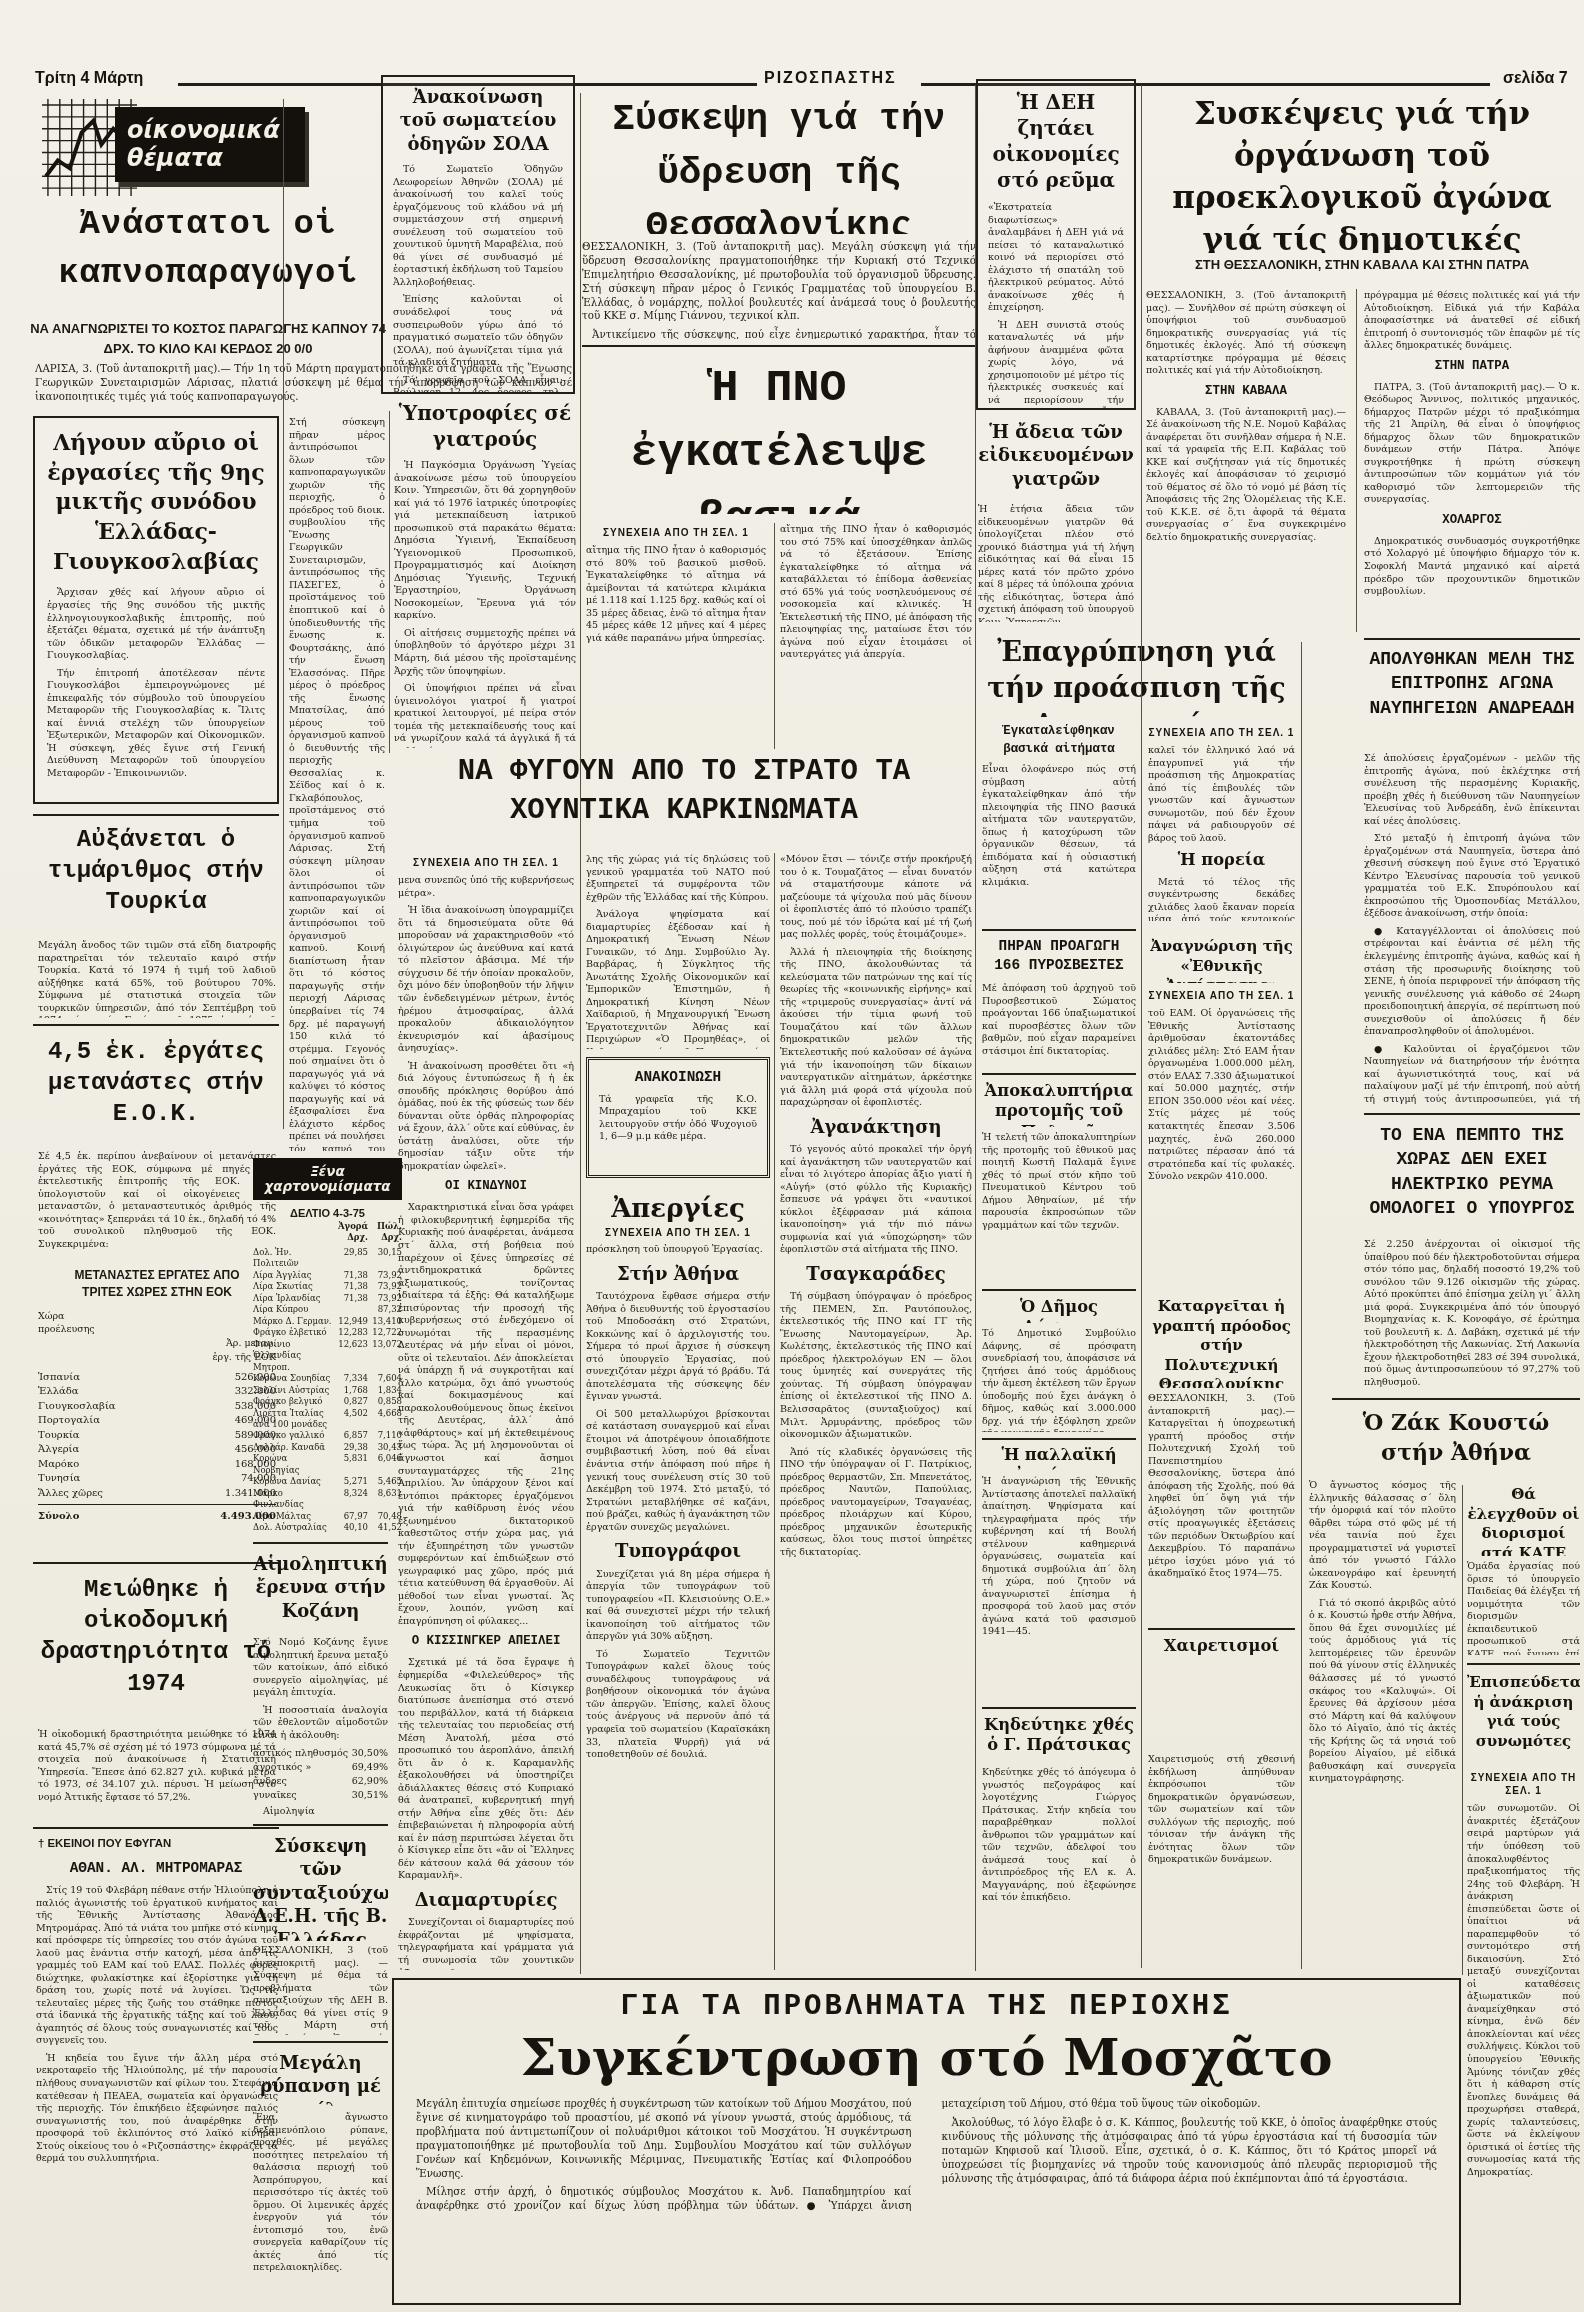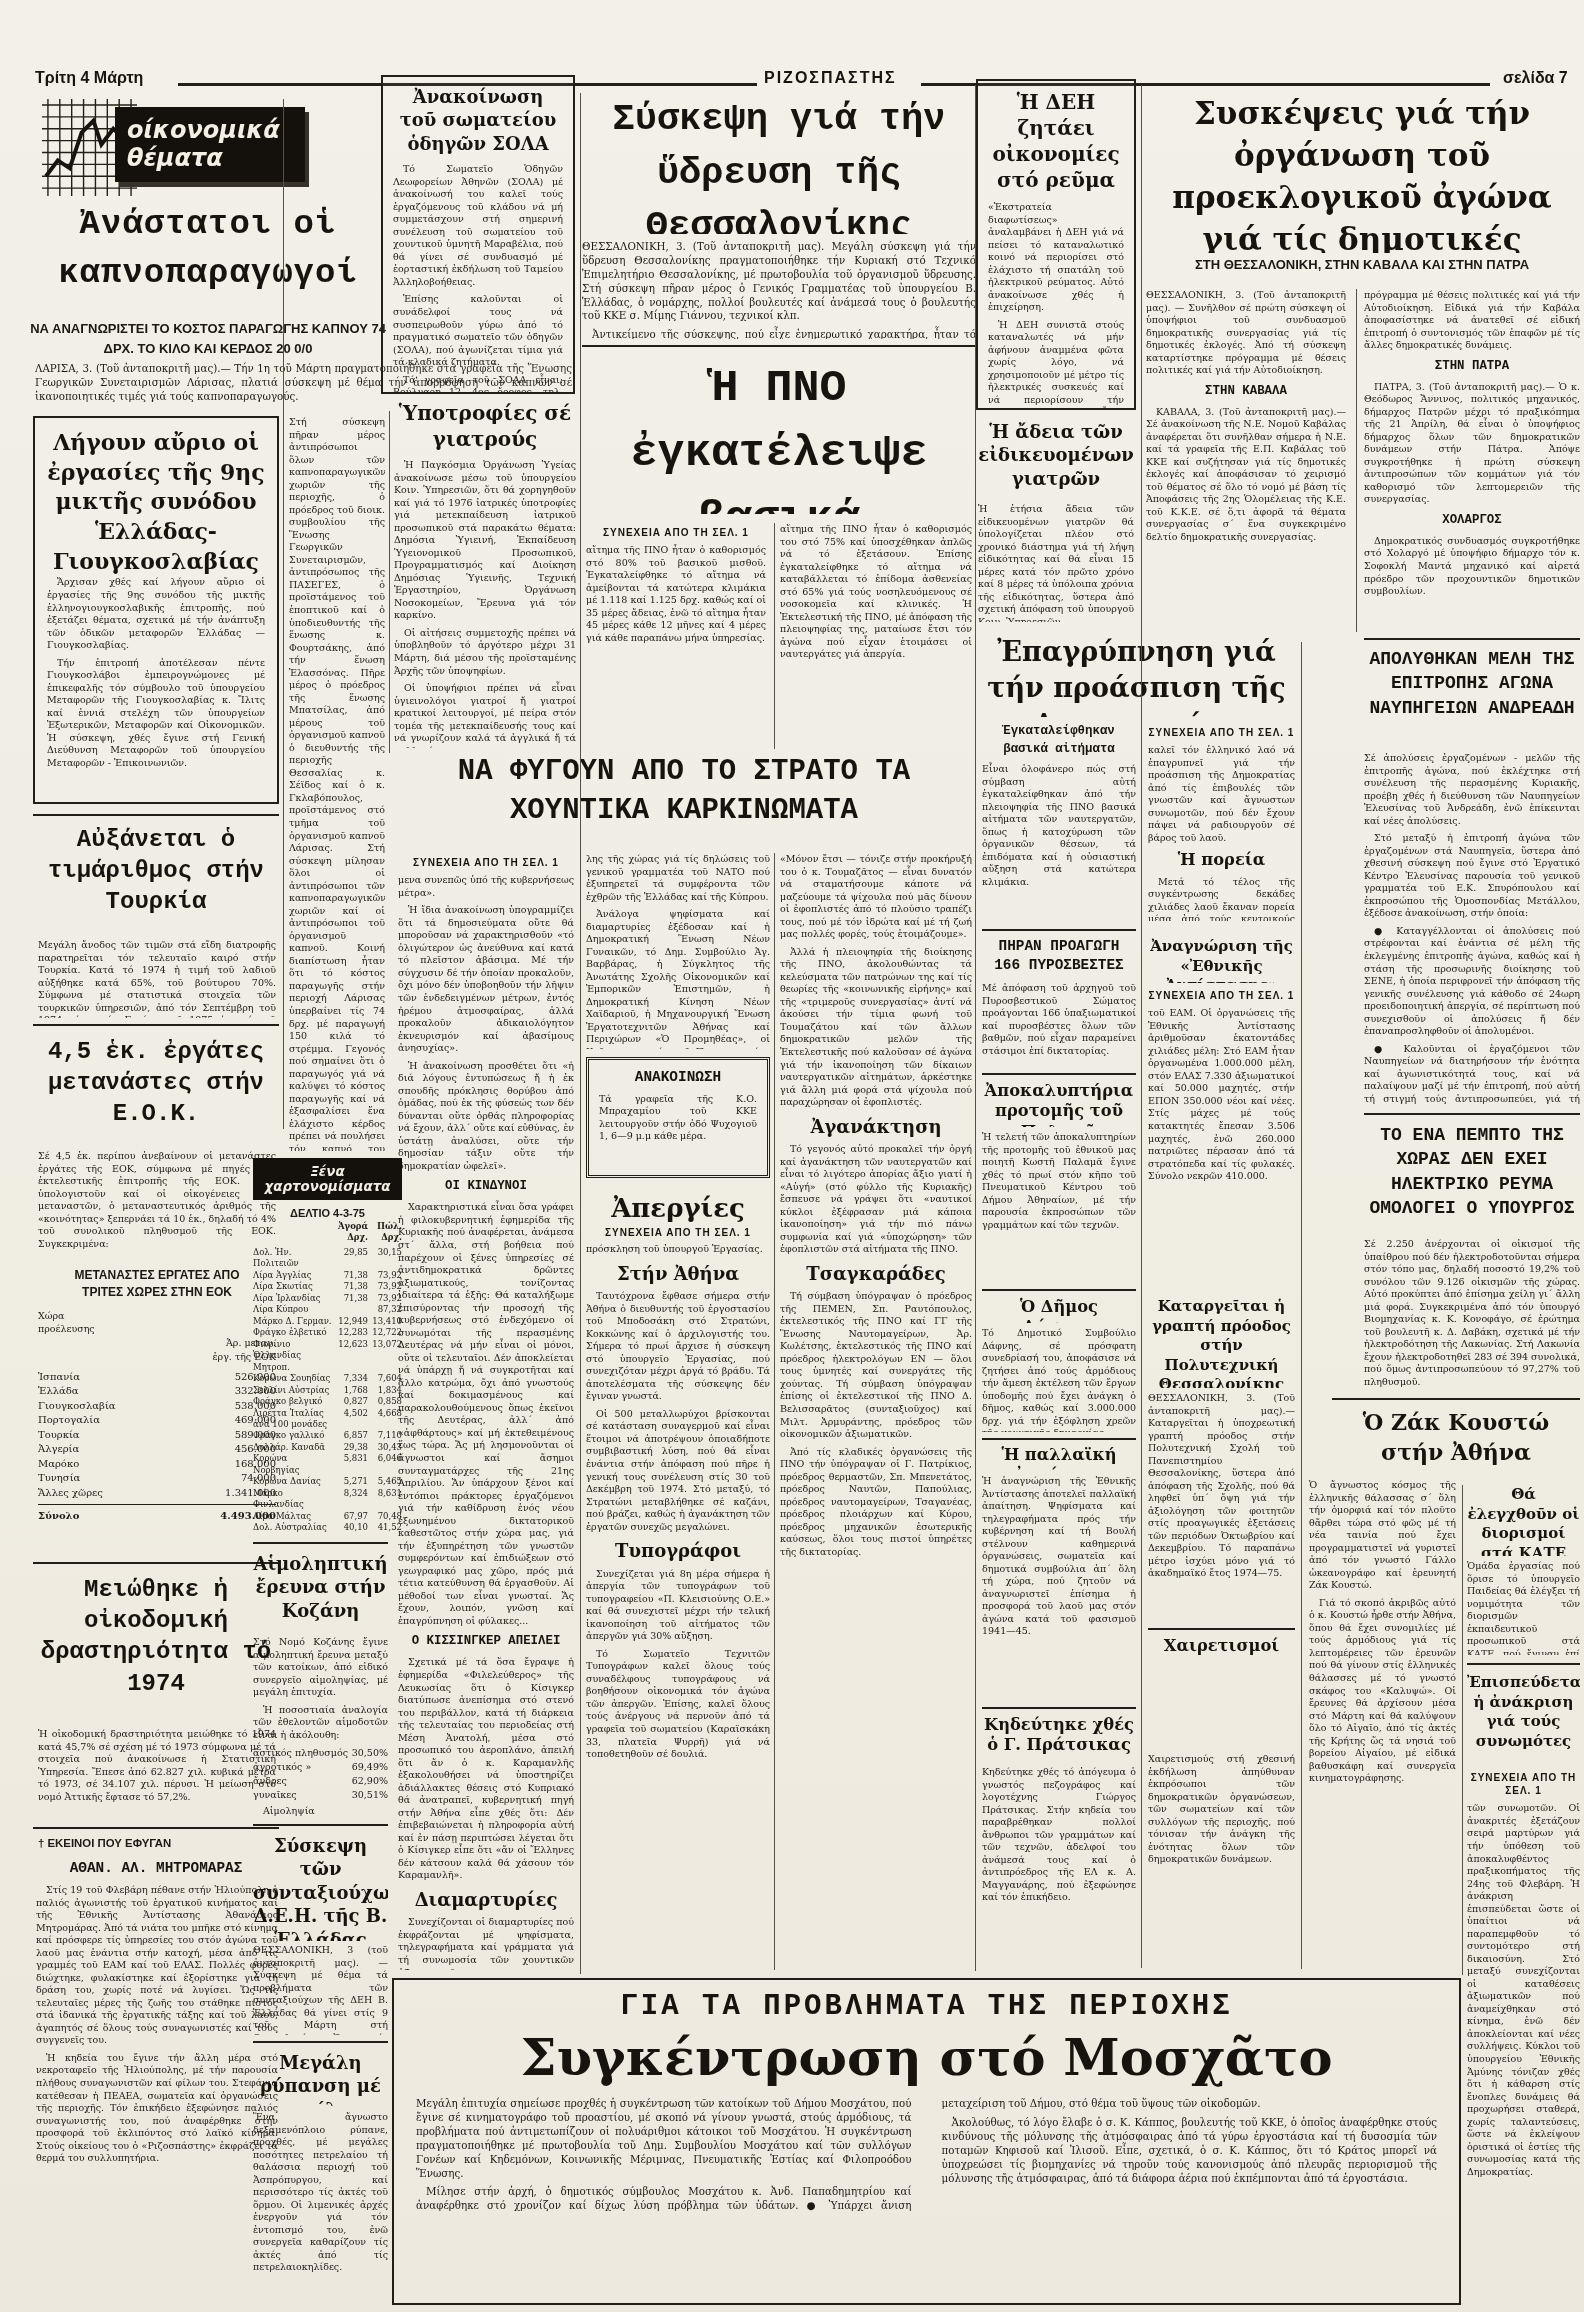--- a/index.html
+++ b/index.html
@@ -90,21 +90,21 @@
   <div class="cb hs s36" style="left:30px;top:200px;width:356px;height:117px;">Ἀνάστατοι οἱ καπνοπαραγωγοί</div>
   <div class="cb" style="left:30px;top:319px;width:356px;height:42px;font-family:'Liberation Sans',sans-serif;font-weight:700;font-size:13px;line-height:1.5;text-align:center;">ΝΑ ΑΝΑΓΝΩΡΙΣΤΕΙ ΤΟ ΚΟΣΤΟΣ ΠΑΡΑΓΩΓΗΣ ΚΑΠΝΟΥ 74 ΔΡΧ. ΤΟ ΚΙΛΟ ΚΑΙ ΚΕΡΔΟΣ 20 0/0</div>
   <div class="cb bt b10" style="left:35px;top:362px;width:537px;height:51px;">
       <p class="ni">ΛΑΡΙΣΑ, 3. (Τοῦ ἀνταποκριτῆ μας).— Τήν 1η τοῦ Μάρτη πραγματοποιήθηκε στά γραφεῖα τῆς Ἕνωσης Γεωργικῶν Συνεταιρισμῶν Λάρισας, πλατιά σύσκεψη μέ θέμα τήν ἀπορρόφηση τῶν καπνῶν σέ ἱκανοποιητικές τιμές γιά τούς καπνοπαραγωγούς.</p>
     </div>
   <div class="cb bt" style="left:289px;top:416px;width:96px;height:735px;">
       <p class="ni">Στή σύσκεψη πῆραν μέρος ἀντιπρόσωποι ὅλων τῶν καπνοπαραγωγικῶν χωριῶν τῆς περιοχῆς, ὁ πρόεδρος τοῦ διοικ. συμβουλίου τῆς Ἕνωσης Γεωργικῶν Συνεταιρισμῶν, ἀντιπρόσωπος τῆς ΠΑΣΕΓΕΣ, ὁ προϊστάμενος τοῦ ἐποπτικοῦ καί ὁ ὑποδιευθυντής τῆς ἕνωσης κ. Φουρτσάκης, ἀπό τήν ἕνωση Ἐλασσόνας. Πῆρε μέρος ὁ πρόεδρος τῆς ἕνωσης Μπατσίλας, ἀπό μέρους τοῦ ὀργανισμοῦ καπνοῦ ὁ διευθυντής τῆς περιοχῆς Θεσσαλίας κ. Σέϊδος καί ὁ κ. Γκλαβόπουλος, προϊστάμενος στό τμῆμα τοῦ ὀργανισμοῦ καπνοῦ Λάρισας. Στή σύσκεψη μίλησαν ὅλοι οἱ ἀντιπρόσωποι τῶν καπνοπαραγωγικῶν χωριῶν καί οἱ ἀντιπρόσωποι τοῦ ὀργανισμοῦ καπνοῦ. Κοινή διαπίστωση ἦταν ὅτι τό κόστος παραγωγῆς στήν περιοχή Λάρισας ὑπερβαίνει τίς 74 δρχ. μέ παραγωγή 150 κιλά τό στρέμμα. Γεγονός πού σημαίνει ὅτι ὁ παραγωγός γιά νά καλύψει τό κόστος παραγωγῆς καί νά ἐξασφαλίσει ἕνα ἐλάχιστο κέρδος πρέπει νά πουλήσει τόν καπνό του τουλάχιστον 90 δρχ. τό κιλό. Σέ συνέχεια ἐγκρίθηκε ψήφισμα στό ὁποῖο ἀναφέρονται τά αἰτήματα τῶν καπνοπαραγωγῶν.</p>
     </div>
 
   <div class="cb box" style="left:33px;top:416px;width:246px;height:388px;padding:10px 12px;box-sizing:border-box;">
-    <div class="hf f23" style="">Λήγουν αὔριο οἱ ἐργασίες τῆς 9ης μικτῆς συνόδου Ἑλλάδας-Γιουγκοσλαβίας</div>
+    <div class="hf f23" style="margin-bottom:10px;">Λήγουν αὔριο οἱ ἐργασίες τῆς 9ης μικτῆς συνόδου Ἑλλάδας-Γιουγκοσλαβίας</div>
     <div class="bt">
       <p>Ἄρχισαν χθές καί λήγουν αὔριο οἱ ἐργασίες τῆς 9ης συνόδου τῆς μικτῆς ἑλληνογιουγκοσλαβικῆς ἐπιτροπῆς, πού ἐξετάζει θέματα, σχετικά μέ τήν ἀνάπτυξη τῶν ὁδικῶν μεταφορῶν Ἑλλάδας — Γιουγκοσλαβίας.</p>
       <p>Τήν ἐπιτροπή ἀποτέλεσαν πέντε Γιουγκοσλάβοι ἐμπειρογνώμονες μέ ἐπικεφαλῆς τόν σύμβουλο τοῦ ὑπουργείου Μεταφορῶν τῆς Γιουγκοσλαβίας κ. Ἴλιτς καί ἐννιά στελέχη τῶν ὑπουργείων Ἐξωτερικῶν, Μεταφορῶν καί Οἰκονομικῶν. Ἡ σύσκεψη, χθές ἔγινε στή Γενική Διεύθυνση Μεταφορῶν τοῦ ὑπουργείου Μεταφορῶν - Ἐπικοινωνιῶν.</p>
     </div>
   </div>
 
   <div class="hrl" style="left:33px;top:814px;width:246px;height:2px;"></div>
   <div class="cb hs s25" style="left:33px;top:824px;width:246px;height:109px;">Αὐξάνεται ὁ τιμάριθμος στήν Τουρκία</div>
   <div class="cb bt" style="left:38px;top:939px;width:238px;height:79px;">
       <p class="ni">Μεγάλη ἄνοδος τῶν τιμῶν στά εἴδη διατροφῆς παρατηρεῖται τόν τελευταῖο καιρό στήν Τουρκία. Κατά τό 1974 ἡ τιμή τοῦ λαδιοῦ αὐξήθηκε κατά 65%, τοῦ βούτυρου 70%. Σύμφωνα μέ στατιστικά στοιχεῖα τῶν τουρκικῶν ὑπηρεσιῶν, ἀπό τόν Σεπτέμβρη τοῦ 1974 μέχρι τόν Γενάρη τοῦ 1975 ἡ τιμή τοῦ ψωμιοῦ ἀνέβηκε κατά 22%.</p>

